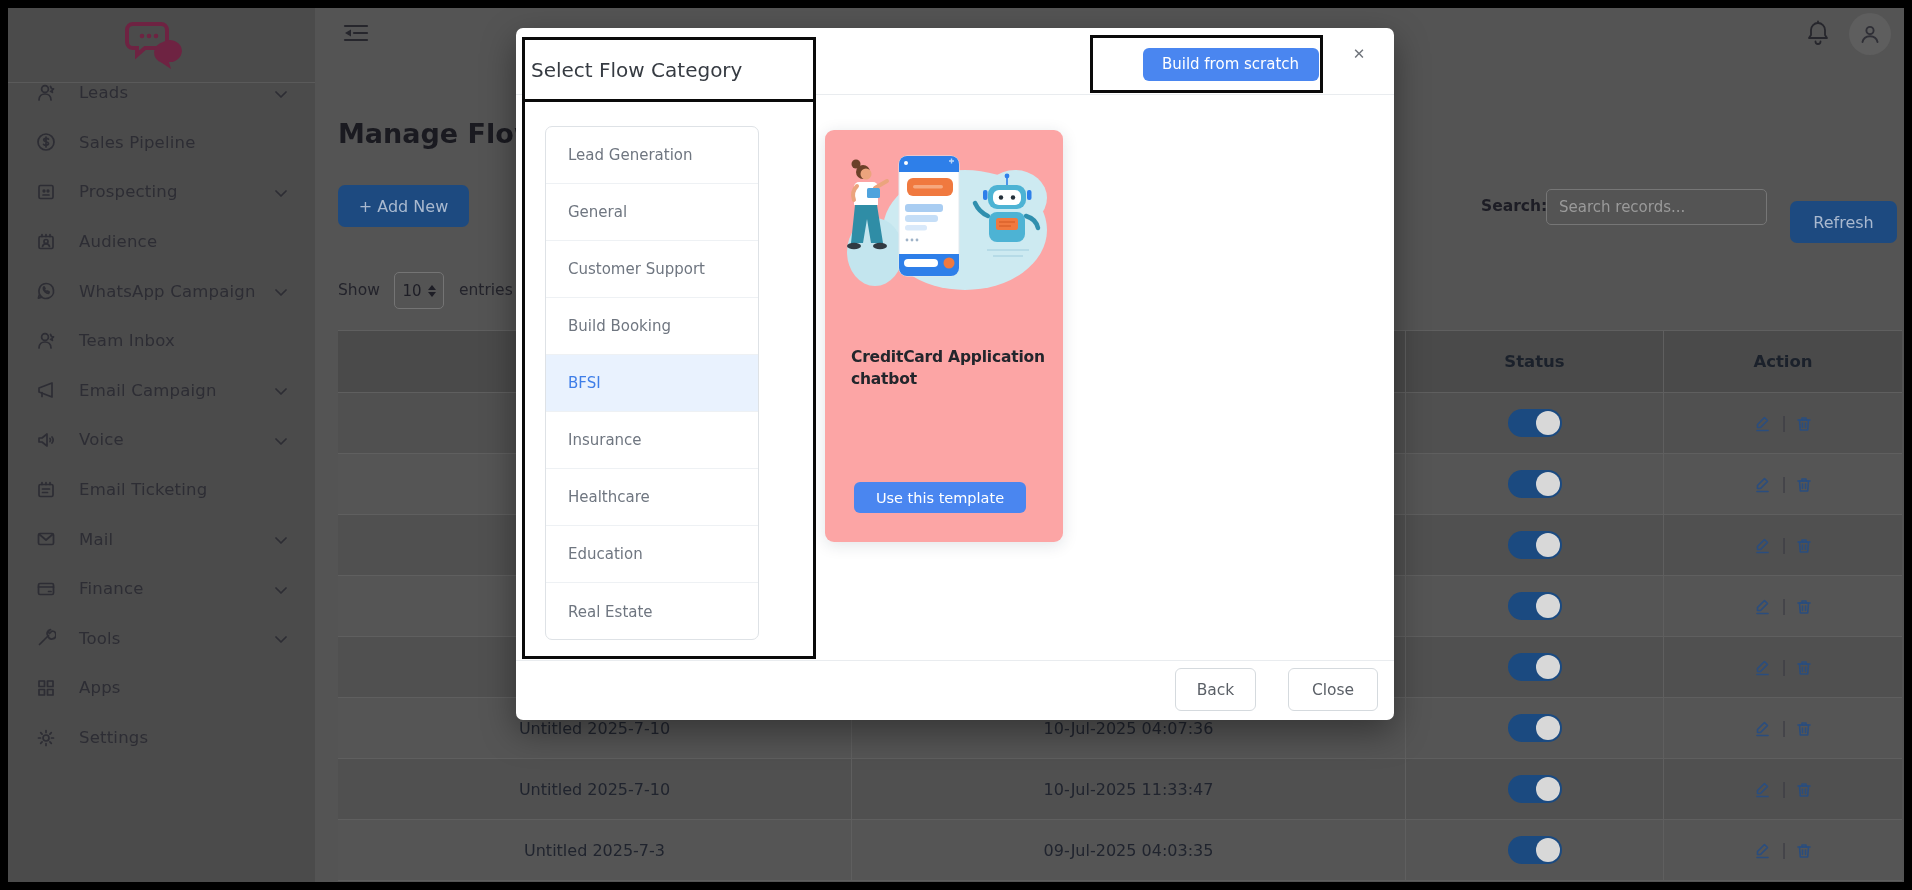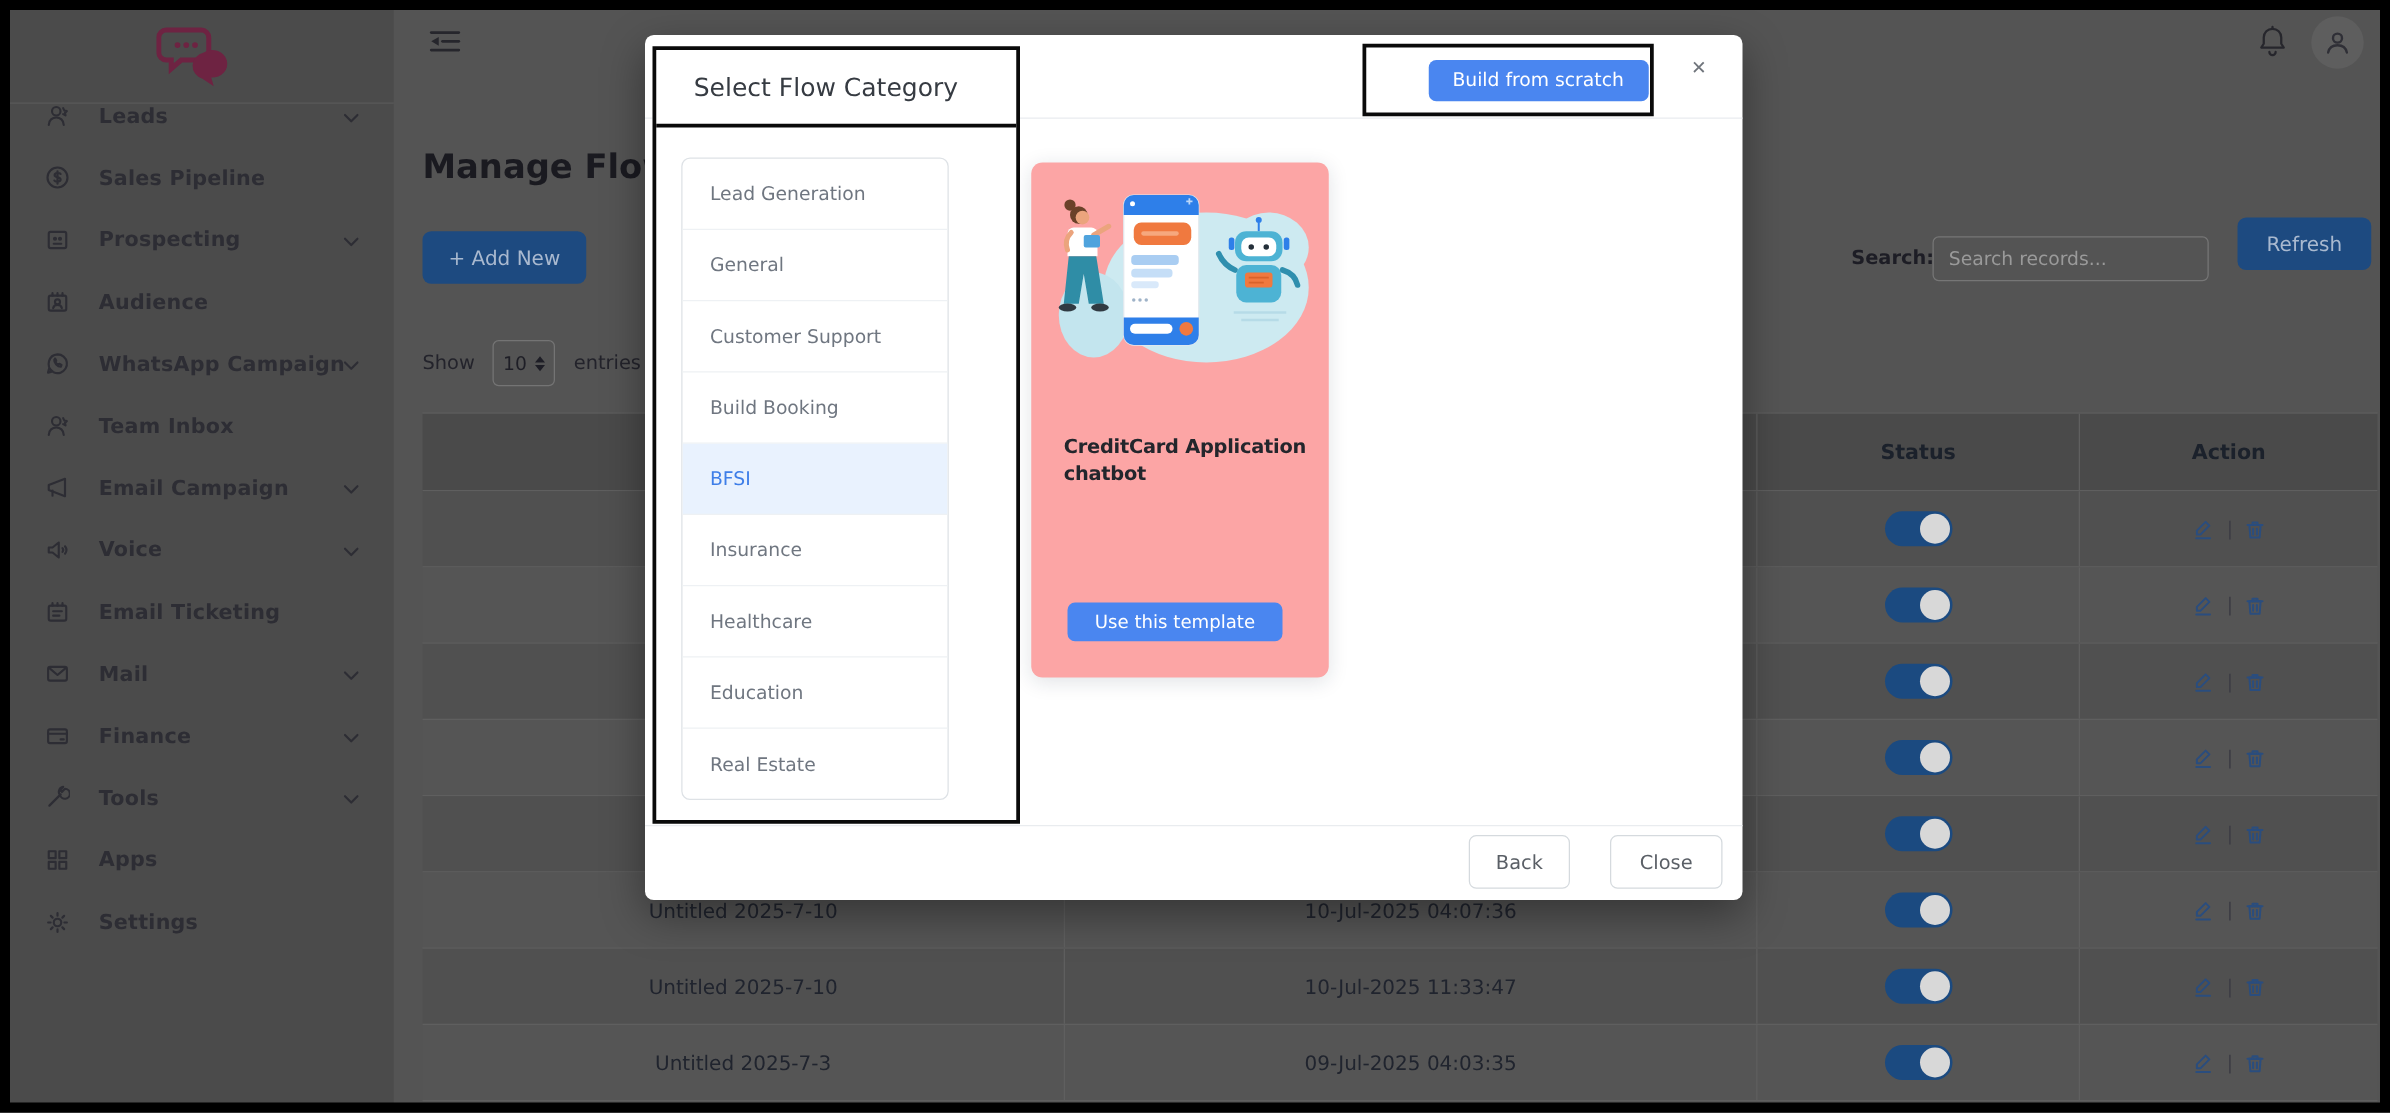--- a/index.html
+++ b/index.html
@@ -8,37 +8,37 @@
            font-family:"DejaVu Sans","Liberation Sans",sans-serif; overflow:hidden; }
   .frame { position:absolute; inset:0; border:8px solid #000; z-index:60; pointer-events:none; }
 
   
   .sidebar { position:absolute; left:0; top:0; width:315px; height:890px; background:#4b4b4b; }
   .logo-wrap { position:absolute; left:0; top:12px; width:315px; height:62px; display:flex; align-items:center; justify-content:center; }
   .sb-divider { position:absolute; left:0; top:82px; width:315px; height:1px; background:#5a5a5a; }
   .nav { position:absolute; left:0; top:68px; width:315px; }
   .nav-item { height:49.6px; display:flex; align-items:center; padding-left:35px; position:relative; cursor:pointer; }
   .nav-item .ico { width:22px; height:22px; display:flex; align-items:center; justify-content:center; flex:0 0 22px; }
-  .nav-item .lbl { margin-left:22px; font-size:16.5px; color:#2d2d34; letter-spacing:.2px;font-weight:bold; }
+  .nav-item .lbl { margin-left:22px; font-size:16.5px; color:#2d2d34; letter-spacing:.2px; }
   .nav-item .chev { position:absolute; right:28px; top:50%; transform:translateY(-50%); }
   svg.sbi { stroke:#2d2d34; fill:none; stroke-width:1.7; stroke-linecap:round; stroke-linejoin:round; }
 
   
   .collapse-btn { position:absolute; left:343px; top:22px; width:26px; height:22px; cursor:pointer; }
   .bell-btn { position:absolute; left:1806px; top:20px; width:26px; height:30px; cursor:pointer; }
   .avatar { position:absolute; left:1849px; top:13px; width:42px; height:42px; border-radius:50%;
             background:#5e5e5e; display:flex; align-items:center; justify-content:center; cursor:pointer; }
 
   
   .page-title { position:absolute; left:338px; top:118px; font-size:27px; font-weight:600; color:#1a1a20; }
   .btn-navy { background:#1d4a80; color:#a9b9cf; border:none; border-radius:7px;
               display:flex; align-items:center; justify-content:center; font-size:16px; cursor:pointer;
               font-family:inherit; }
   .add-new { position:absolute; left:338px; top:185px; width:131px; height:42px; }
-  .refresh { position:absolute; left:1790px; top:174px; width:107px; height:42px; }
+  .refresh { position:absolute; left:1790px; top:201px; width:107px; height:42px; }
   .search-label { position:absolute; left:1481px; top:197px; font-size:15.5px; font-weight:700; color:#1d1d25; }
   .search-input { position:absolute; left:1546px; top:189px; width:221px; height:36px; background:transparent;
                   border:1px solid #767676; border-radius:5px; padding:0 12px; font-size:15px; color:#d9d9d9;
                   font-family:inherit; }
   .search-input::placeholder { color:#9a9a9a; }
   .show-label { position:absolute; left:338px; top:281px; font-size:15.5px; color:#23232b; }
   .entries-label { position:absolute; left:459px; top:281px; font-size:15.5px; color:#23232b; }
   .page-size { position:absolute; left:394px; top:272px; width:50px; height:37px; border:1px solid #747474;
                border-radius:5px; display:flex; align-items:center; justify-content:center; gap:6px; cursor:pointer; }
   .page-size .num { font-size:15px; color:#1e1e26; }
@@ -69,21 +69,21 @@
   .m-head-line { position:absolute; left:0; top:66px; width:878px; height:1px; background:#e9ecef; }
   .m-foot-line { position:absolute; left:0; top:632px; width:878px; height:1px; background:#e9ecef; }
   .m-x { position:absolute; left:824px; top:8px; width:38px; height:36px; display:flex; align-items:center; justify-content:center;
          font-size:15px; font-weight:700; color:#70757c; cursor:pointer; background:none; border:none; font-family:inherit; }
   .bfs-box { position:absolute; left:574px; top:7px; width:233px; height:58px; border:3px solid #0a0a0a; background:#fff;
              display:flex; align-items:center; justify-content:center;padding-left:48px; }
   .btn-blue { background:#4a86f0; color:#fff; border:none; border-radius:6px; font-family:inherit;
               display:flex; align-items:center; justify-content:center; cursor:pointer; }
   .bfs-btn { width:176px; height:33px; font-size:15px; }
   .title-box { position:absolute; left:6px; top:9px; width:294px; height:622px; border:3px solid #0a0a0a; background:#fff; }
-  .title-bar { height:62px; border-bottom:3px solid #0a0a0a; display:flex; align-items:center; padding-left:30px;
+  .title-bar { height:62px; border-bottom:3px solid #0a0a0a; display:flex; align-items:center; padding-left:6px;
                font-size:20px; color:#363b42; font-weight:500; }
   .cat-list { position:absolute; left:20px; top:86px; width:214px; height:514px; border:1px solid #dee2e6;
               border-radius:7px; overflow:hidden; background:#fff; }
   .cat-item { height:57px; display:flex; align-items:center; padding-left:22px; font-size:15px; color:#6f7680;
               border-bottom:1px solid #eef1f4; cursor:pointer; }
   .cat-item:last-child { border-bottom:none; }
   .cat-item.sel { background:#e9f2fe; color:#3e7ee8; }
   .card { position:absolute; left:309px; top:102px; width:238px; height:412px; background:#fca5a5; border-radius:9px;
           box-shadow:0 3px 16px rgba(25,35,60,.13); }
   .illo { position:absolute; left:12px; top:20px; width:214px; height:152px; }

